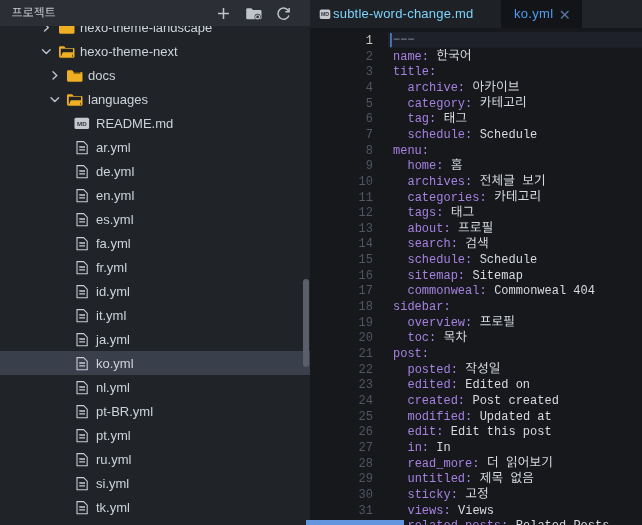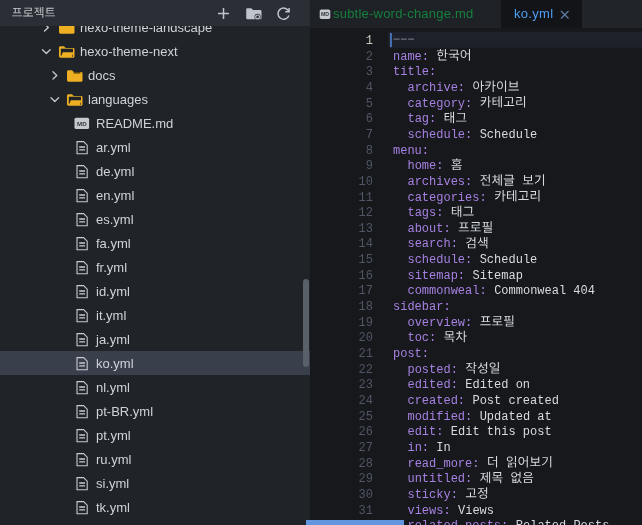--- a/index.html
+++ b/index.html
@@ -8,21 +8,21 @@
 <div style="position:absolute;left:0;top:0;width:310px;height:525px;background:#202328"></div>
 <div style="position:absolute;left:0;top:351px;width:310px;height:24px;background:#3a3f4c"></div>
 <div style="position:absolute;left:0;top:0;width:310px;height:26px;background:#2b2e34"></div>
 <div style="position:absolute;left:310px;top:0;width:332px;height:28px;background:#212429"></div>
 <div style="position:absolute;left:310px;top:0;width:191px;height:28px;background:#1e2126"></div>
 <div style="position:absolute;left:501px;top:0;width:81px;height:28px;background:#121418"></div>
 <svg width="16" height="28" style="position:absolute;left:316px;top:0">
       <rect x="3.7" y="9.5" width="10.6" height="9.4" rx="1.6" fill="#c6c9cf"></rect>
       <text x="9.0" y="16.4" font-family="Liberation Sans" font-size="5.2" font-weight="bold" fill="#35373e" text-anchor="middle">MD</text>
     </svg>
-<div style="position:absolute;left:333px;top:0;height:28px;line-height:28px;font-size:13px;letter-spacing:.22px;color:#15803d">subtle-word-change.md</div>
+<div style="position:absolute;left:333px;top:0;height:28px;line-height:28px;font-size:13px;letter-spacing:.22px;color:#7dd3fc">subtle-word-change.md</div>
 <div style="position:absolute;left:514px;top:0;height:28px;line-height:28px;font-size:13px;letter-spacing:.3px;color:#4f9df2">ko.yml</div>
 <svg width="12" height="12" style="position:absolute;left:558.5px;top:8.5px">
       <path d="M2,2 L9.5,9.5 M9.5,2 L2,9.5" stroke="#5b7ba6" stroke-width="1.3"></path>
     </svg>
 <svg width="310" height="525" viewBox="0 0 310 525" style="position:absolute;left:0;top:0">
       <g font-family="Liberation Sans" font-size="13" fill="#ced3da">
         <path d="M44.5,23.8 l3.8,3.6 -3.8,3.6" stroke="#bfc4cc" stroke-width="1.4" fill="none" stroke-linecap="round" stroke-linejoin="round"></path>
         <path d="M59,23.7 q0,-1.4 1.4,-1.4 h3.6 l1.8,1.8 h7.4 q1.3,0 1.3,1.3 v7 q0,1.3 -1.3,1.3 h-12.8 q-1.4,0 -1.4,-1.4 z" fill="#eeb022"></path>
         <rect x="65.6" y="24.049999999999997" width="6.9" height="1.5" fill="#55430a"></rect>
         <text x="80" y="31.9">hexo-theme-landscape</text>

